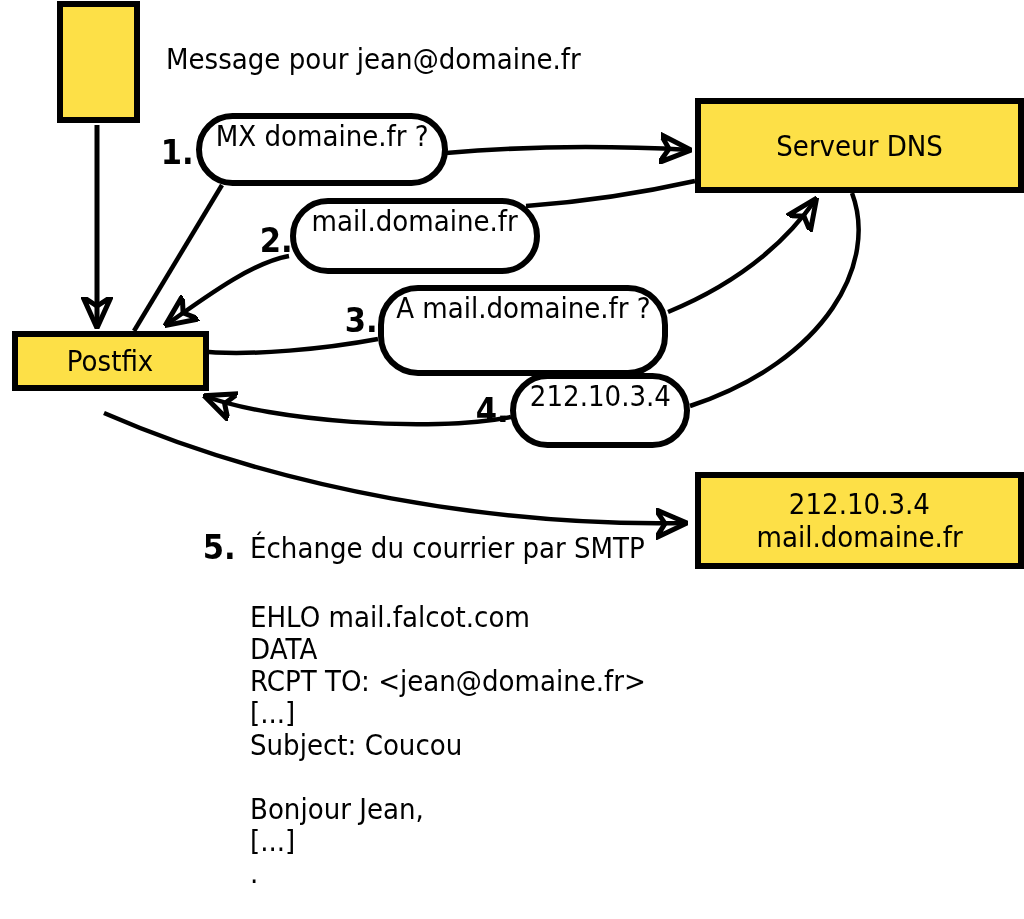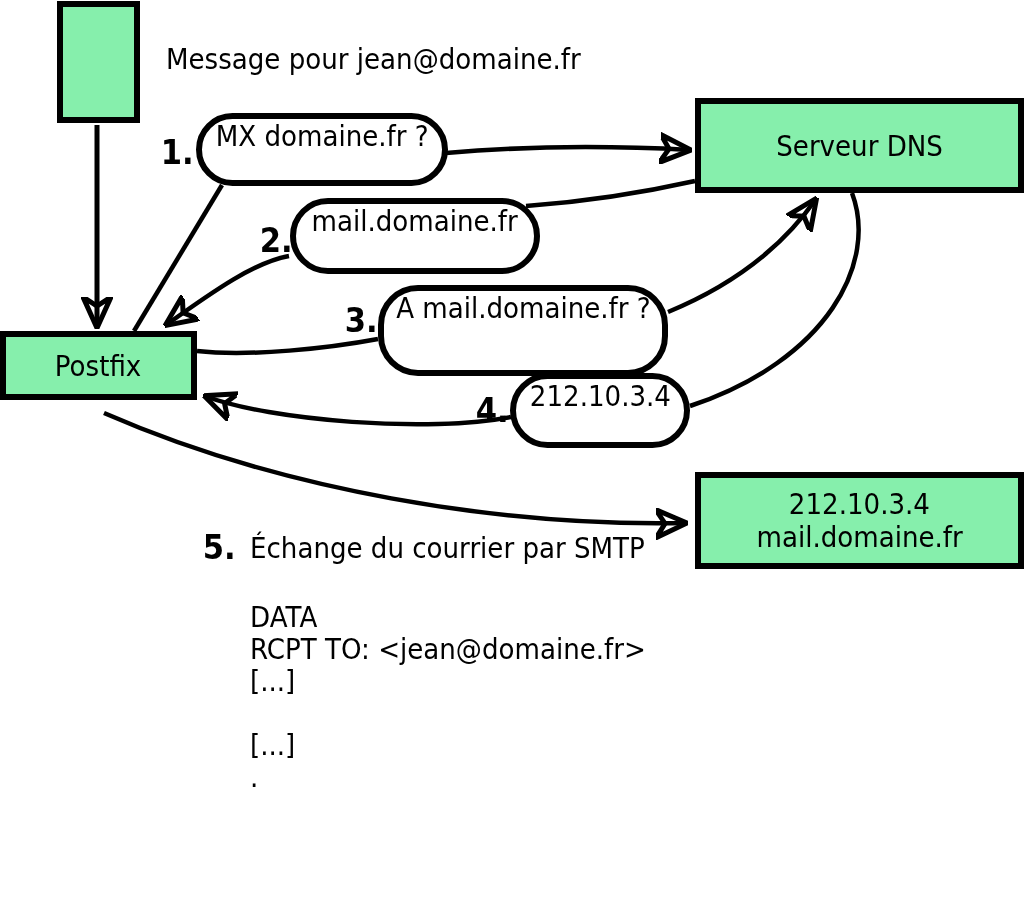--- a/index.html
+++ b/index.html
@@ -6,21 +6,21 @@
   .stage{
     position:relative;width:1024px;height:919px;background:#ffffff;
     font-family:"DejaVu Sans","Liberation Sans",sans-serif;color:#000;
     overflow:hidden;
     border-radius:24px;
   }
   svg.wires{position:absolute;left:0;top:0;width:1024px;height:919px;}
   svg.wires path{stroke:#000;stroke-width:5;fill:none;}
   svg.wires path.thin{stroke-width:4.5;}
   .box{
-    position:absolute;box-sizing:border-box;border:6px solid #000;background:#86efac;
+    position:absolute;box-sizing:border-box;border:6px solid #000;background:#fde047;
     display:flex;align-items:center;justify-content:center;
     font-size:29px;white-space:nowrap;
   }
   .pill{
     position:absolute;box-sizing:border-box;border:6px solid #000;background:#fff;
     border-radius:40px;
     display:flex;align-items:flex-start;justify-content:center;
     font-size:29px;white-space:nowrap;
   }
   .sx{display:inline-block;transform:scaleX(.9);transform-origin:0 50%;white-space:nowrap;}
@@ -57,21 +57,21 @@
     <path class="thin" d="M 511 417 C 430 433 270 421 205 396" marker-end="url(#ah)"></path>
     <path class="thin" d="M 104 413 C 280 490 500 527 686 523" marker-end="url(#ah)"></path>
   </svg>
 
   <div class="box" style="left:57px;top:1px;width:83px;height:122px;"></div>
 
   <div class="note" style="left:166px;top:42px;">
     <span class="sx">Message pour jean@domaine.fr</span>
   </div>
 
-  <div class="box" style="left:0px;top:331px;width:197px;height:69px;">
+  <div class="box" style="left:12px;top:331px;width:197px;height:60px;">
     <span class="sxc">Postfix</span>
   </div>
 
   <div class="box" style="left:695px;top:98px;width:329px;height:95px;">
     <span class="sxc">Serveur DNS</span>
   </div>
 
   <div class="box stacked" style="left:695px;top:472px;width:329px;height:97px;">
     <span class="sxc">212.10.3.4</span>
     <span class="sxc">mail.domaine.fr</span>
@@ -104,21 +104,24 @@
   </div>
   <div class="num" style="left:196px;top:530px;">
     <span class="sxr">5.</span>
   </div>
 
   <div class="note" style="left:250px;top:531px;text-align:center;">
     <span class="sx">Échange du courrier par SMTP</span>
   </div>
 
   <div class="smtp">
+    <div class="ln"><span class="sx">EHLO mail.falcot.com</span></div>
     <div class="ln"><span class="sx">DATA</span></div>
     <div class="ln"><span class="sx">RCPT TO: &lt;jean@domaine.fr&gt;</span></div>
     <div class="ln"><span class="sx">[...]</span></div>
+    <div class="ln"><span class="sx">Subject: Coucou</span></div>
     <div class="ln"><span class="sx"></span></div>
+    <div class="ln"><span class="sx">Bonjour Jean,</span></div>
     <div class="ln"><span class="sx">[...]</span></div>
     <div class="ln"><span class="sx">.</span></div>
   </div>
 
 </div>
 
 </body></html>

